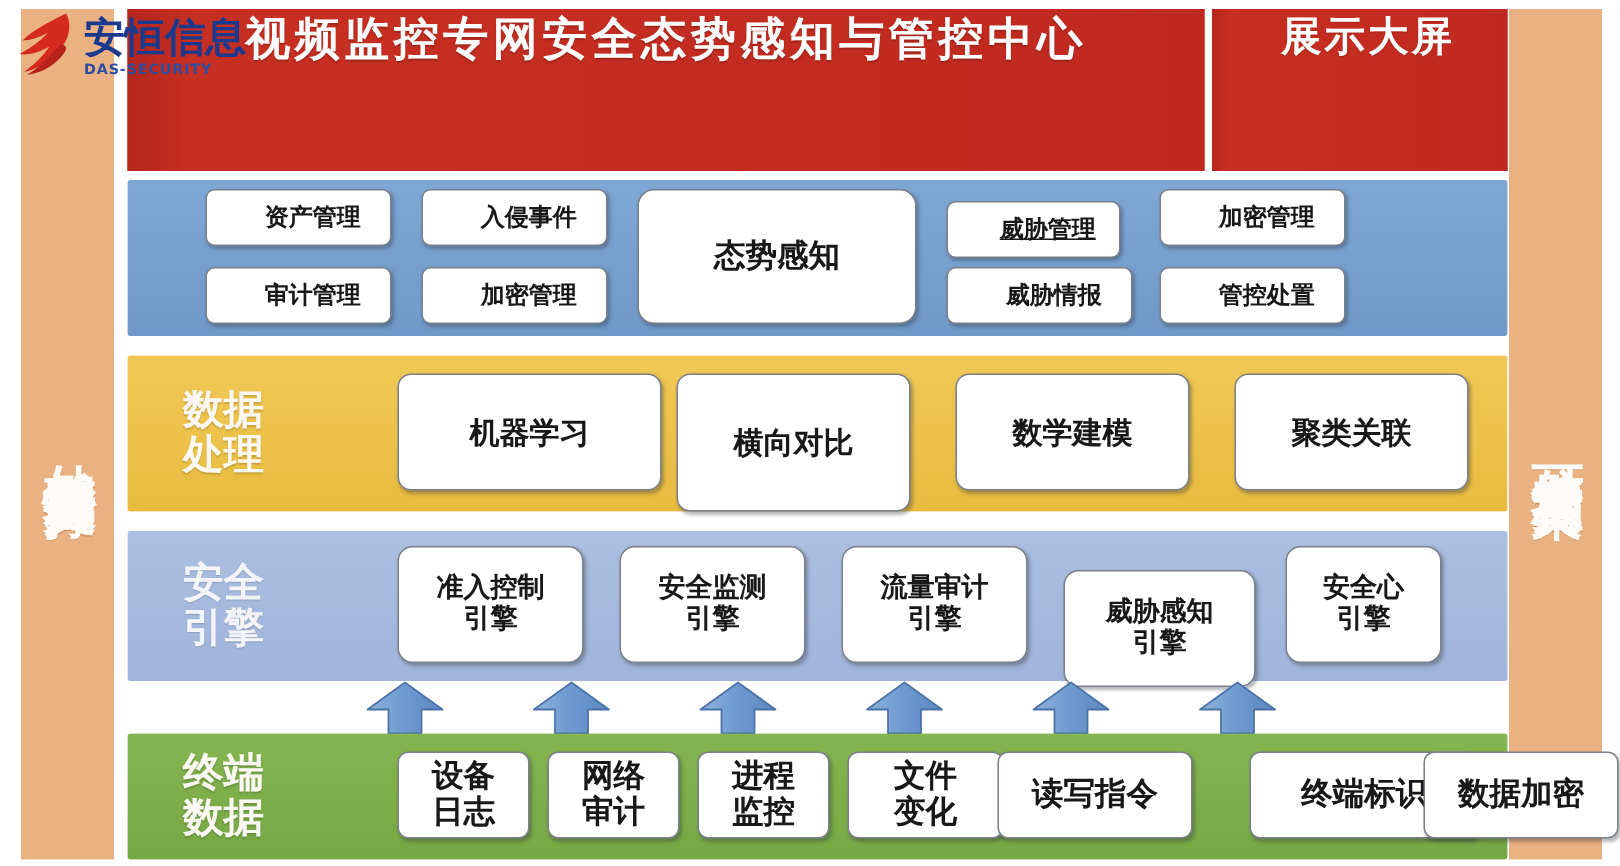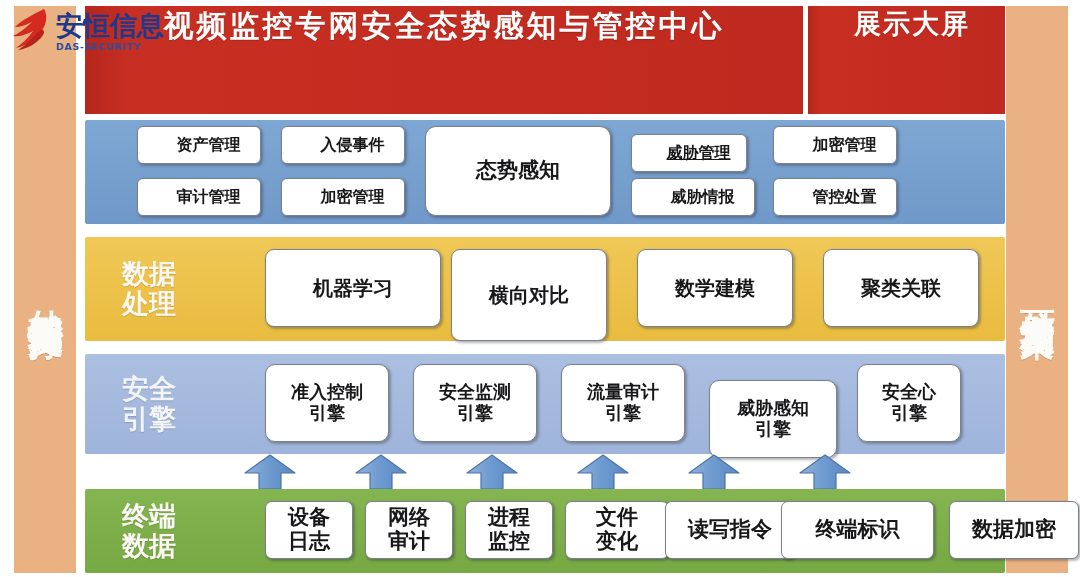--- a/index.html
+++ b/index.html
@@ -266,18 +266,18 @@
     <div class="layer-body">
         <div class="card term" style="left: 52px; top: 12px; width: 88px; height: 58px;">设备
 日志</div>
         <div class="card term" style="left: 152px; top: 12px; width: 88px; height: 58px;">网络
 审计</div>
         <div class="card term" style="left: 252px; top: 12px; width: 88px; height: 58px;">进程
 监控</div>
         <div class="card term" style="left: 352px; top: 12px; width: 104px; height: 58px;">文件
 变化</div>
         <div class="card term" style="left: 452px; top: 12px; width: 130px; height: 58px;">读写指令</div>
-        <div class="card term" style="left: 568px; top: 12px; width: 153px; height: 58px;">终端标识</div>
+        <div class="card term" style="left: 620px; top: 12px; width: 153px; height: 58px;">终端标识</div>
         <div class="card term" style="left: 736px; top: 12px; width: 130px; height: 58px;">数据加密</div>
       </div>
   </div>
 
 </div>
 
 </body></html>

